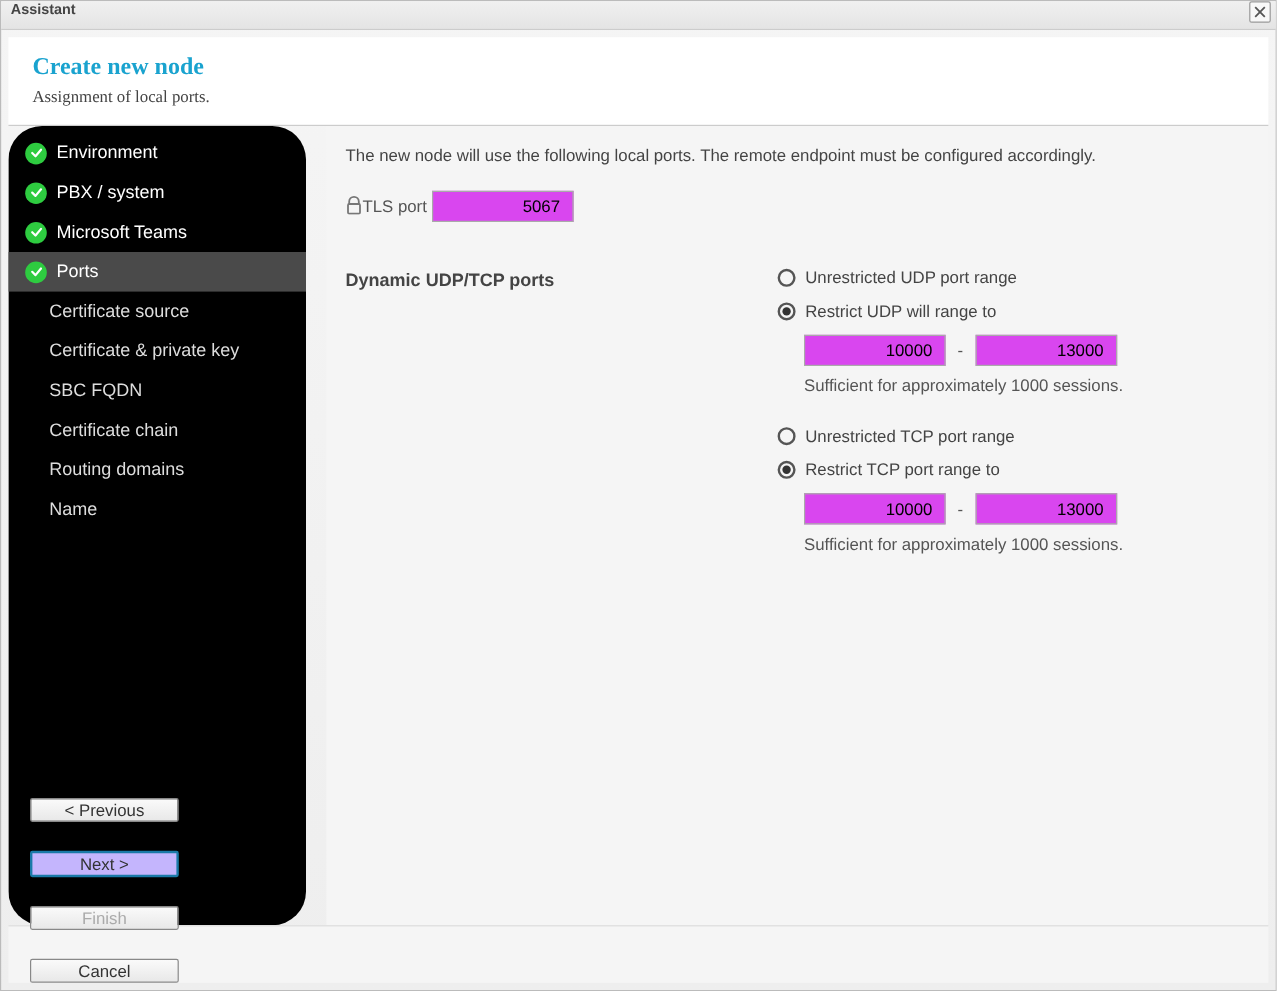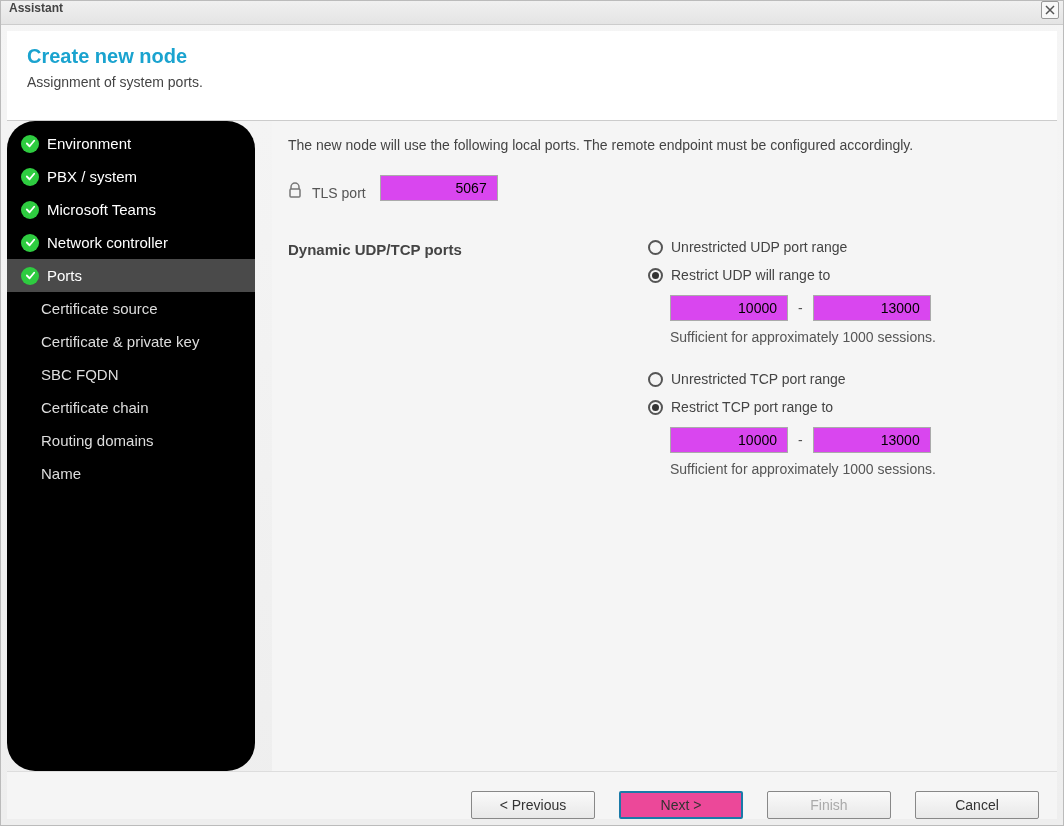--- a/index.html
+++ b/index.html
@@ -29,22 +29,23 @@
     border: 1px solid #999;
     border-radius: 2px;
     background: #f8f8f8;
     display: flex; align-items: center; justify-content: center;
     cursor: pointer;
   }
   .close-btn svg { width: 10px; height: 10px; }
   .header-panel {
     background: #fff;
     border-bottom: 1px solid #ccc;
-    padding: 14px 20px 30px 20px;
+    padding: 14px 20px 14px 20px;
     margin: 6px 6px 0 6px;
+    font-family: Liberation Serif, serif;
   }
   .header-panel h1 {
     margin: 0 0 6px 0;
     font-size: 20px;
     font-weight: bold;
     color: #1aa3cf;
   }
   .header-panel .sub {
     font-size: 14px;
     color: #444;
@@ -90,21 +91,21 @@
   .content {
     flex: 1;
     background: #f5f5f5;
     padding: 16px 24px 16px 16px;
     overflow: auto;
     font-size: 14px;
     color: #444;
     margin-left: 17px;
   }
   .intro { margin-bottom: 22px; }
-  .tls-row { display: flex; align-items: flex-end; gap: 10px; margin-bottom: 38px; }
+  .tls-row { display: flex; align-items: center; gap: 0; margin-bottom: 38px; }
   .lock-icon svg { width: 14px; height: 16px; color: #666; }
   .tls-label { color: #555; margin-right: 4px; }
   input.num {
     width: 118px;
     height: 26px;
     border: 1px solid #aaa;
     text-align: right;
     padding: 0 10px;
     font-size: 14px;
     background:#d946ef;
@@ -139,65 +140,66 @@
   }
   .range-row {
     display: flex; align-items: center; gap: 10px;
     margin: 6px 0 8px 22px;
   }
   .dash { color: #555; }
   .hint { margin: 0 0 26px 22px; color: #555; font-size: 14px; }
   .footer {
     height: 48px;
     display: flex;
-    align-items: flex-end;
+    align-items: flex-start;
     justify-content: flex-end;
     gap: 24px;
     padding: 0 18px;
     border-top: 1px solid #ddd;
     margin: 0 6px 6px 6px;
     background: #f5f5f5;
+    flex-direction: column;
   }
   button.wiz {
     width: 124px;
     height: 28px;
     border: 1px solid #888;
     background: linear-gradient(#fafafa,#e8e8e8);
     font-size: 14px;
     color: #333;
     cursor: pointer;
     border-radius: 2px;
   }
   button.wiz:disabled {
     color: #aaa;
     cursor: default;
   }
   button.wiz.primary {
-    background: #ec4899;
+    background: #c4b5fd;
     border: 2px solid #1a7aa8;
     font-weight: 500;
   }
 </style>
 </head>
 <body>
 
 <div class="outer">
 
   <div class="titlebar">
     <span>Assistant</span>
     <div class="close-btn">
       <svg viewBox="0 0 10 10">
           <path d="M1 1 L9 9 M9 1 L1 9" stroke="#555" stroke-width="1.5" fill="none"></path>
         </svg>
     </div>
   </div>
 
   <div class="header-panel">
     <h1>Create new node</h1>
-    <div class="sub">Assignment of system ports.</div>
+    <div class="sub">Assignment of local ports.</div>
   </div>
 
   <div class="body-row">
 
     <div class="sidebar" id="sidebar">
         <div class="item">
           <span class="check-icon">
             <svg viewBox="0 0 12 12">
               <path d="M2 6 L5 9 L10 3" stroke="#fff" stroke-width="2" fill="none" stroke-linecap="round" stroke-linejoin="round"></path>
             </svg>
@@ -212,28 +214,20 @@
           </span>
           <span>PBX / system</span>
         </div>
         <div class="item">
           <span class="check-icon">
             <svg viewBox="0 0 12 12">
               <path d="M2 6 L5 9 L10 3" stroke="#fff" stroke-width="2" fill="none" stroke-linecap="round" stroke-linejoin="round"></path>
             </svg>
           </span>
           <span>Microsoft Teams</span>
-        </div>
-        <div class="item">
-          <span class="check-icon">
-            <svg viewBox="0 0 12 12">
-              <path d="M2 6 L5 9 L10 3" stroke="#fff" stroke-width="2" fill="none" stroke-linecap="round" stroke-linejoin="round"></path>
-            </svg>
-          </span>
-          <span>Network controller</span>
         </div>
         <div class="item active">
           <span class="check-icon">
             <svg viewBox="0 0 12 12">
               <path d="M2 6 L5 9 L10 3" stroke="#fff" stroke-width="2" fill="none" stroke-linecap="round" stroke-linejoin="round"></path>
             </svg>
           </span>
           <span>Ports</span>
         </div>
         <div class="item sub-item">

